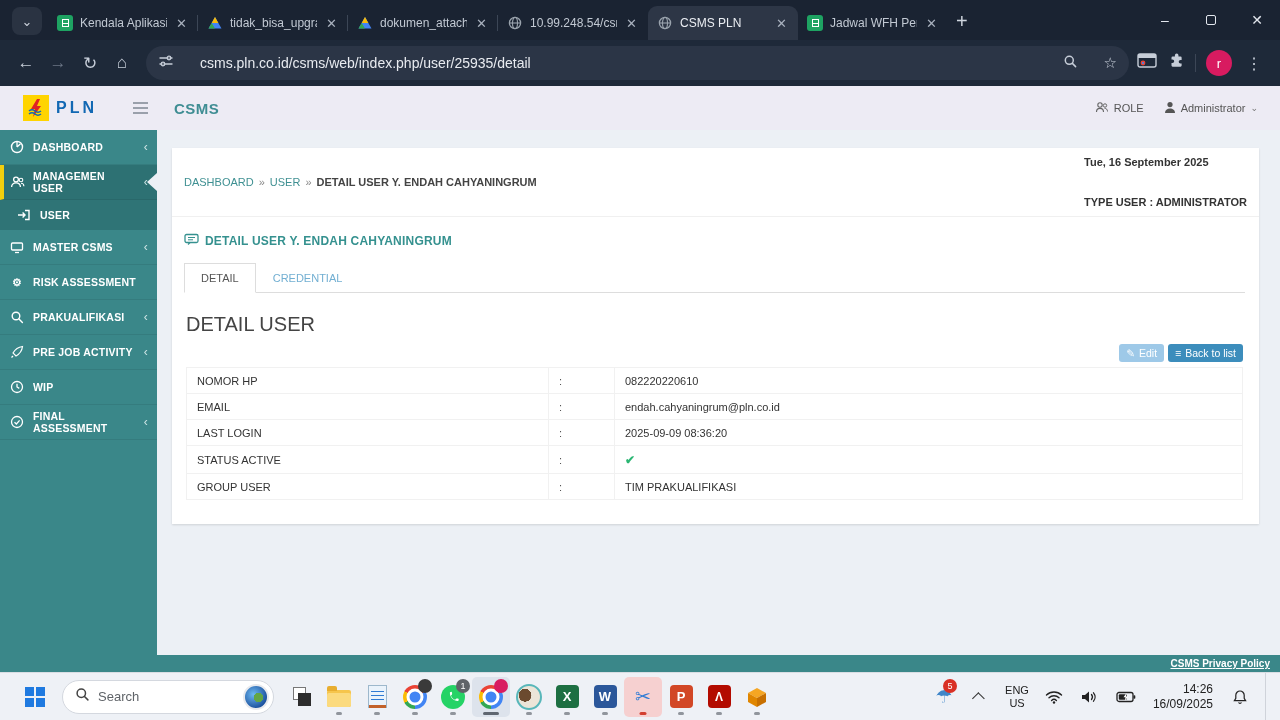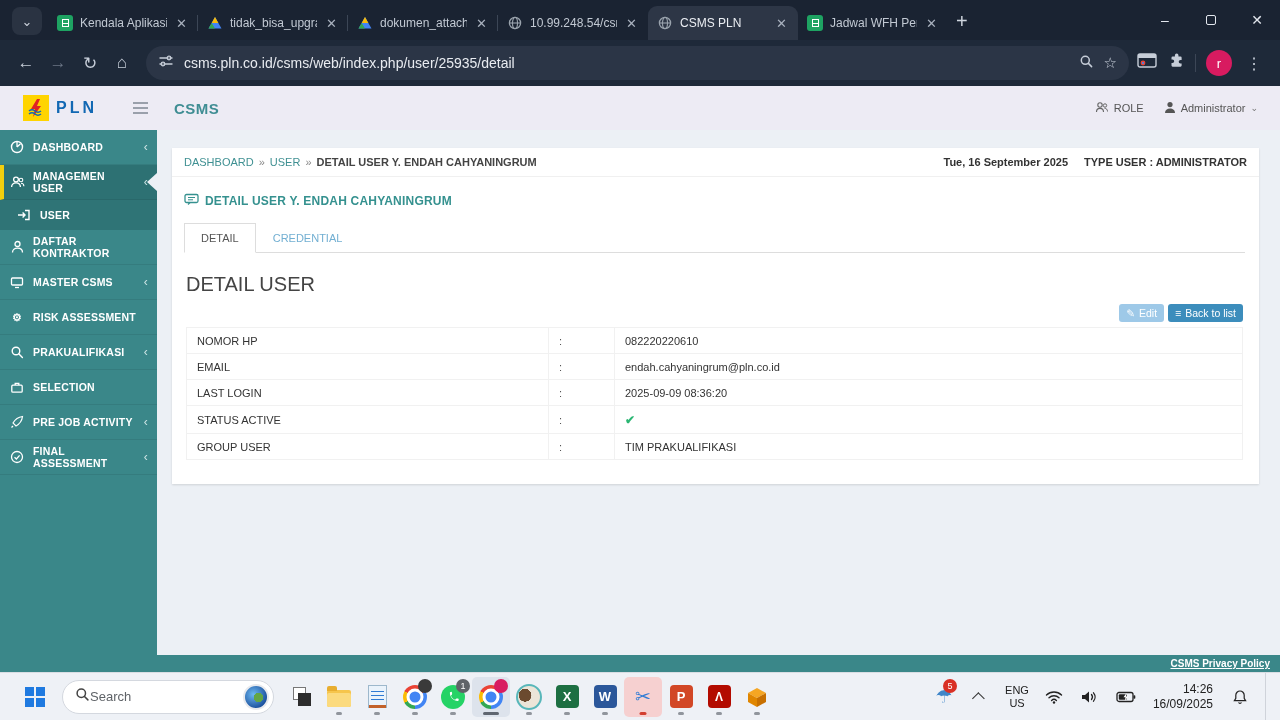--- a/index.html
+++ b/index.html
@@ -22,21 +22,21 @@
   .fav.sheets::after { content:""; position:absolute; inset:4px 4.5px; border:1.2px solid #fff; }
   .fav.sheets::before { content:""; position:absolute; left:4.5px; right:4.5px; top:7.5px; height:1.2px; background:#fff; }
   .newtab-btn { color:#cfd5de; font-size:20px; margin:0 12px 7px 8px; font-weight:400; }
   .win-controls { margin-left:auto; display:flex; height:40px; align-self:flex-start; }
   .winbtn { width:46px; height:40px; display:flex; align-items:center; justify-content:center; color:#e3e7ee; font-size:14px; }
   .box-restore { width:10px; height:10px; border:1.2px solid #e3e7ee; border-radius:2px; }
 
   .toolbar { height:46px; background:#1e2939; display:flex; align-items:center; padding:0 10px; flex:none; }
   .navbtn { width:32px; height:32px; display:flex; align-items:center; justify-content:center; color:#c6cdd8; font-size:17px; border-radius:50%; }
   .navbtn.dim { color:#6b7585; }
-  .omnibox { flex:1; height:34px; background:#2b3546; border-radius:17px; display:flex; align-items:center; padding:0 12px; gap:10px; margin:0 8px; }
+  .omnibox { flex:1; height:34px; background:#2b3546; border-radius:17px; display:flex; align-items:center; padding:0 12px; gap:26px; margin:0 8px; }
   .url-text { color:#e8ebf0; font-size:14px; flex:1; }
   .pill-icon { color:#c6cdd8; font-size:15px; }
   .toolbar-right { display:flex; align-items:center; gap:10px; padding-right:4px; }
   .vsep { width:1px; height:18px; background:#3c4656; }
   .avatar { width:26px; height:26px; border-radius:50%; background:#d81b60; color:#fff; font-size:13px;
     display:flex; align-items:center; justify-content:center; }
   .kebab { color:#c6cdd8; font-size:16px; padding:0 4px; }
 
   
   .app-header { height:44px; background:#edebf4; display:flex; align-items:center; flex:none; }
@@ -62,21 +62,21 @@
     border:9px solid transparent; border-right:10px solid #ecf0f5; }
   .side-sub { background:#2f7476; }
   .side-sub .side-item { height:30px; padding-left:16px; border-bottom:none; }
 
   .content { flex:1; min-width:0; padding:18px 21px 0 15px; }
   .card { background:#fff; box-shadow:0 1px 2px rgba(0,0,0,.12); }
   .crumb-row { display:flex; justify-content:space-between; align-items:center; padding:8px 12px; border-bottom:1px solid #f0f0f0; font-size:11px; }
   .crumbs { display:flex; gap:5px; align-items:center; color:#888; }
   .crumb-link { color:#3f9092; }
   .crumb-current { color:#444; font-weight:bold; }
-  .crumb-right { display:flex; gap:16px; color:#333; font-weight:bold; }
+  .crumb-right { display:flex; gap:28px; color:#333; font-weight:bold;flex-direction:column; }
   .card-body { padding:12px 14px 24px 12px; }
   .panel-title { display:flex; align-items:center; gap:6px; color:#35918f; font-weight:bold; font-size:12px; margin:4px 0 13px 0; letter-spacing:.2px; }
   .tabs-row { border-bottom:1px solid #ddd; display:flex; padding-left:0; }
   .tabbtn { font-size:11px; padding:8px 16px; position:relative; top:1px; }
   .tabbtn.on { background:#fff; border:1px solid #ddd; border-bottom-color:#fff; color:#555; }
   .tabbtn.off { color:#72afd2; border:1px solid transparent; }
   .tab-panel { padding:20px 2px 0 2px; }
   .detail-h { font-size:20px; font-weight:normal; color:#444; margin-bottom:8px; }
   .btn-row { display:flex; justify-content:flex-end; gap:4px; margin-bottom:5px; }
   .btn { color:#fff; font-size:10.5px; padding:3px 7px; border-radius:3px; display:inline-flex; align-items:center; gap:4px; border:none; font-family:inherit; }
@@ -95,21 +95,21 @@
   .taskbar { height:48px; background:#eef1f6; border-top:1px solid #d9dde3; display:flex; align-items:center; padding:0 10px 0 16px; flex:none; }
   .tb-icon { width:38px; height:40px; display:flex; align-items:center; justify-content:center; position:relative; border-radius:5px; flex:none; }
   .tb-icon.running::after { content:""; position:absolute; bottom:2px; left:50%; transform:translateX(-50%); width:6px; height:3px; border-radius:2px; background:#90959c; }
   .tb-icon.app-active { background:#dde3ec; }
   .tb-icon.app-active::after { width:16px; background:#5f6670; }
   .tb-icon.snip-active { background:#f6d0d0; }
   .tb-icon.snip-active::after { background:#d23f31; width:7px; }
   .win-logo { width:20px; height:20px; display:grid; grid-template-columns:9px 9px; grid-template-rows:9px 9px; gap:2px; }
   .win-logo i { background:#1f7ae0; }
   .search-pill { width:212px; height:34px; background:#fff; border:1px solid #d4d8df; border-radius:17px;
-    display:flex; align-items:center; padding:0 4px 0 12px; margin:0 8px; flex:none; }
+    display:flex; align-items:center; padding:0 4px 0 12px; gap:8px; margin:0 8px; flex:none; }
   .search-txt { color:#5f6368; font-size:13px; flex:1; }
   .earth { width:26px; height:26px; border-radius:50%; flex:none;
     background:radial-gradient(circle at 62% 52%, #63a646 0 26%, transparent 27%), radial-gradient(circle at 38% 38%, #6db9f2, #1a4f9c 75%); border:2px solid #e8eaee; }
   .tv-back { width:13px; height:13px; background:#fff; border:1px solid #777; position:absolute; top:10px; left:11px; }
   .tv-front { width:13px; height:13px; background:#2d2d2d; position:absolute; top:16px; left:16px; }
   .folder { width:24px; height:17px; background:#f6c54c; border-radius:2px; position:relative; margin-top:4px; }
   .folder::before { content:""; position:absolute; top:-4px; left:0; width:10px; height:5px; background:#e8ae30; border-radius:2px 2px 0 0; }
   .folder::after { content:""; position:absolute; inset:3px 0 0 0; background:#fbda7e; border-radius:2px; }
   .notepad { width:19px; height:23px; background:#eaf3fb; border:1px solid #9db8cc; position:relative; }
   .notepad::before { content:""; position:absolute; left:2px; right:2px; top:5px; height:12px;
@@ -311,29 +311,20 @@
               <svg width="14" height="12" viewBox="0 0 14 12">
                 <path d="M8 1.5h4v9H8" fill="none" stroke="#fff" stroke-width="1.4"></path>
                 <path d="M1 6h7M5.6 3.6 8 6 5.6 8.4" fill="none" stroke="#fff" stroke-width="1.4"></path>
               </svg>
             </span>
           <span>USER</span>
         </div>
       </div>
       <div class="side-item">
         <span class="sicon">
-            <svg width="13" height="14" viewBox="0 0 13 14">
-              <circle cx="6.5" cy="4" r="2.5" fill="none" stroke="#fff" stroke-width="1.3"></circle>
-              <path d="M1.5 12.5c0-2.8 2.2-4.4 5-4.4s5 1.6 5 4.4" fill="none" stroke="#fff" stroke-width="1.3"></path>
-            </svg>
-          </span>
-        <span>DAFTAR KONTRAKTOR</span>
-      </div>
-      <div class="side-item">
-        <span class="sicon">
             <svg width="14" height="13" viewBox="0 0 14 13">
               <rect x="1.5" y="2" width="11" height="7" rx="1" fill="none" stroke="#fff" stroke-width="1.3"></rect>
               <path d="M5 11.5h4" stroke="#fff" stroke-width="1.3"></path>
             </svg>
           </span>
         <span>MASTER CSMS</span>
         <span class="chev">‹</span>
       </div>
       <div class="side-item">
         <span class="sicon">⚙</span>
@@ -344,36 +335,36 @@
             <svg width="14" height="14" viewBox="0 0 14 14">
               <circle cx="6" cy="6" r="3.8" fill="none" stroke="#fff" stroke-width="1.4"></circle>
               <path d="M9 9l3.4 3.4" stroke="#fff" stroke-width="1.4" stroke-linecap="round"></path>
             </svg>
           </span>
         <span>PRAKUALIFIKASI</span>
         <span class="chev">‹</span>
       </div>
       <div class="side-item">
         <span class="sicon">
-            <svg width="14" height="13" viewBox="0 0 14 13">
-              <rect x="1.8" y="4.2" width="10.4" height="7" rx="1" fill="none" stroke="#fff" stroke-width="1.3"></rect>
-              <path d="M5.2 4V2.4h3.6V4" fill="none" stroke="#fff" stroke-width="1.3"></path>
-            </svg>
-          </span>
-        <span>SELECTION</span>
-      </div>
-      <div class="side-item">
-        <span class="sicon">
             <svg width="14" height="14" viewBox="0 0 14 14">
               <path d="M12.5 1.5C8.5 2 5 4.5 3 8l3 3c3.5-2 6-5.5 6.5-9.5z" fill="none" stroke="#fff" stroke-width="1.2"></path>
               <path d="M3 11l-1.5 1.5" stroke="#fff" stroke-width="1.2"></path>
             </svg>
           </span>
         <span>PRE JOB ACTIVITY</span>
         <span class="chev">‹</span>
+      </div>
+      <div class="side-item">
+        <span class="sicon">
+            <svg width="14" height="14" viewBox="0 0 14 14">
+              <circle cx="7" cy="7" r="5.5" fill="none" stroke="#fff" stroke-width="1.3"></circle>
+              <path d="M7 3.8V7l2.3 1.4" fill="none" stroke="#fff" stroke-width="1.3"></path>
+            </svg>
+          </span>
+        <span>WIP</span>
       </div>
       <div class="side-item">
         <span class="sicon">
             <svg width="14" height="14" viewBox="0 0 14 14">
               <circle cx="7" cy="7" r="5.5" fill="none" stroke="#fff" stroke-width="1.3"></circle>
               <path d="M4.5 7.2 6.4 9 9.6 5.4" fill="none" stroke="#fff" stroke-width="1.3"></path>
             </svg>
           </span>
         <span>FINAL ASSESSMENT</span>
         <span class="chev">‹</span>

